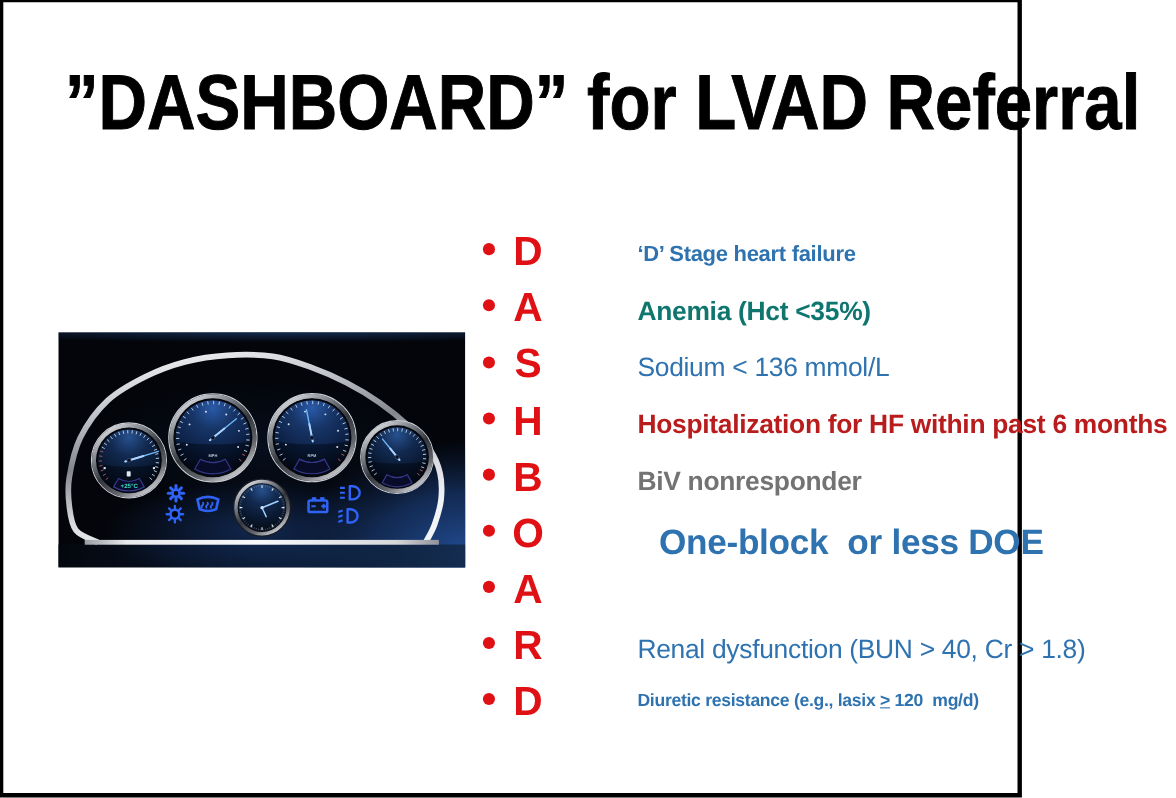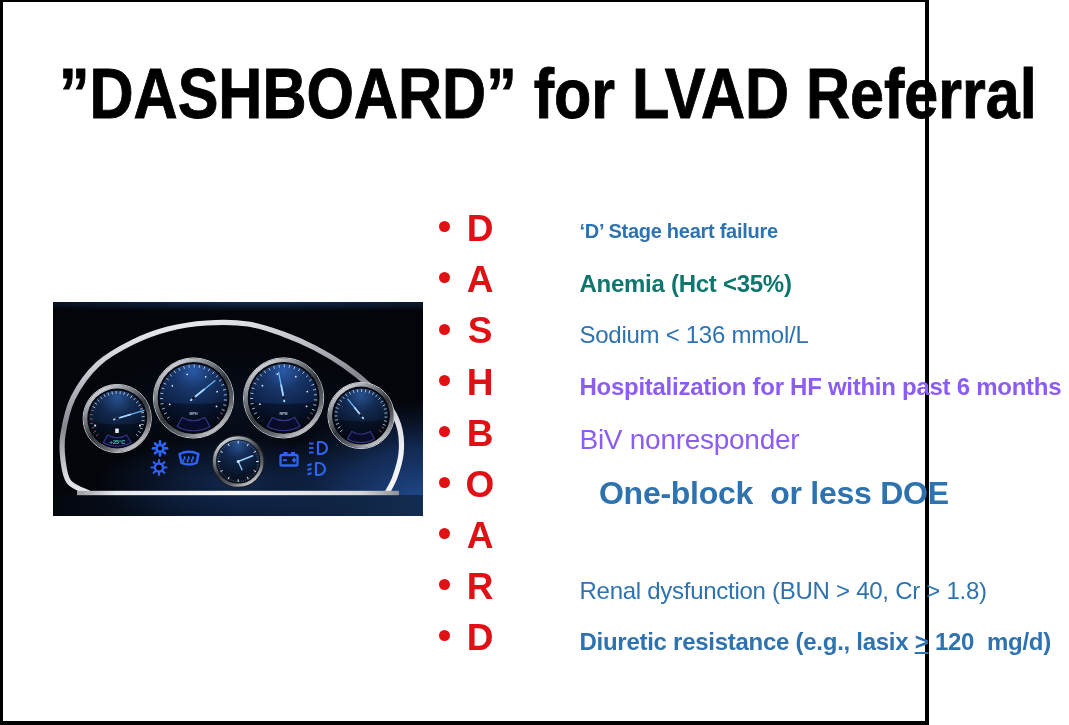--- a/index.html
+++ b/index.html
@@ -362,27 +362,27 @@
     <div style="position:absolute;left:447px;top:208.2px;width:60px;text-align:center;font-size:37px;font-weight:bold;color:#e01114;line-height:1">D</div>
     <div style="position:absolute;left:576.5px;top:219.2px;font-size:20px;font-weight:bold;color:#2e73b0;line-height:1;white-space:nowrap;letter-spacing:-0.27px">‘D’ Stage heart failure</div>
     <div style="position:absolute;left:435.8px;top:270.4px;width:11px;height:11px;border-radius:50%;background:#e01114"></div>
     <div style="position:absolute;left:447px;top:259.3px;width:60px;text-align:center;font-size:37px;font-weight:bold;color:#e01114;line-height:1">A</div>
     <div style="position:absolute;left:576.5px;top:270.3px;font-size:24px;font-weight:bold;color:#0f766e;line-height:1;white-space:nowrap;letter-spacing:-0.27px">Anemia (Hct &lt;35%)</div>
     <div style="position:absolute;left:435.8px;top:321.5px;width:11px;height:11px;border-radius:50%;background:#e01114"></div>
     <div style="position:absolute;left:447px;top:310.4px;width:60px;text-align:center;font-size:37px;font-weight:bold;color:#e01114;line-height:1">S</div>
     <div style="position:absolute;left:576.5px;top:321.4px;font-size:24px;font-weight:normal;color:#2e73b0;line-height:1;white-space:nowrap;letter-spacing:-0.27px">Sodium &lt; 136 mmol/L</div>
     <div style="position:absolute;left:435.8px;top:372.6px;width:11px;height:11px;border-radius:50%;background:#e01114"></div>
     <div style="position:absolute;left:447px;top:361.5px;width:60px;text-align:center;font-size:37px;font-weight:bold;color:#e01114;line-height:1">H</div>
-    <div style="position:absolute;left:576.5px;top:372.5px;font-size:24px;font-weight:bold;color:#8b5cf6;line-height:1;white-space:nowrap;letter-spacing:-0.27px">Hospitalization for HF within past 6 months</div>
+    <div style="position:absolute;left:576.5px;top:372.5px;font-size:24px;font-weight:bold;color:#b91c1c;line-height:1;white-space:nowrap;letter-spacing:-0.27px">Hospitalization for HF within past 6 months</div>
     <div style="position:absolute;left:435.8px;top:423.7px;width:11px;height:11px;border-radius:50%;background:#e01114"></div>
     <div style="position:absolute;left:447px;top:412.6px;width:60px;text-align:center;font-size:37px;font-weight:bold;color:#e01114;line-height:1">B</div>
-    <div style="position:absolute;left:576.5px;top:423.6px;font-size:28px;font-weight:normal;color:#8b5cf6;line-height:1;white-space:nowrap;letter-spacing:-0.27px">BiV nonresponder</div>
+    <div style="position:absolute;left:576.5px;top:423.6px;font-size:24px;font-weight:bold;color:#737373;line-height:1;white-space:nowrap;letter-spacing:-0.27px">BiV nonresponder</div>
     <div style="position:absolute;left:435.8px;top:474.9px;width:11px;height:11px;border-radius:50%;background:#e01114"></div>
     <div style="position:absolute;left:447px;top:463.8px;width:60px;text-align:center;font-size:37px;font-weight:bold;color:#e01114;line-height:1">O</div>
     <div style="position:absolute;left:596px;top:474.8px;font-size:32px;font-weight:bold;color:#2e73b0;line-height:1;white-space:nowrap;letter-spacing:-0.27px">One-block&nbsp; or less DOE</div>
     <div style="position:absolute;left:435.8px;top:526.0px;width:11px;height:11px;border-radius:50%;background:#e01114"></div>
     <div style="position:absolute;left:447px;top:514.9px;width:60px;text-align:center;font-size:37px;font-weight:bold;color:#e01114;line-height:1">A</div>
     <div style="position:absolute;left:435.8px;top:577.1px;width:11px;height:11px;border-radius:50%;background:#e01114"></div>
     <div style="position:absolute;left:447px;top:566.0px;width:60px;text-align:center;font-size:37px;font-weight:bold;color:#e01114;line-height:1">R</div>
     <div style="position:absolute;left:576.5px;top:577.0px;font-size:24px;font-weight:normal;color:#2e73b0;line-height:1;white-space:nowrap;letter-spacing:-0.27px">Renal dysfunction (BUN &gt; 40, Cr &gt; 1.8)</div>
     <div style="position:absolute;left:435.8px;top:628.2px;width:11px;height:11px;border-radius:50%;background:#e01114"></div>
     <div style="position:absolute;left:447px;top:617.1px;width:60px;text-align:center;font-size:37px;font-weight:bold;color:#e01114;line-height:1">D</div>
-    <div style="position:absolute;left:576.5px;top:628.1px;font-size:24px;font-weight:bold;color:#2e73b0;line-height:1;white-space:nowrap;letter-spacing:-0.27px">Diuretic resistance (e.g., lasix <span style="text-decoration:underline">&gt;</span> 120&nbsp; mg/d)</div>
+    <div style="position:absolute;left:576.5px;top:628.1px;font-size:16px;font-weight:bold;color:#2e73b0;line-height:1;white-space:nowrap;letter-spacing:-0.27px">Diuretic resistance (e.g., lasix <span style="text-decoration:underline">&gt;</span> 120&nbsp; mg/d)</div>
 </div>
 </body></html>

